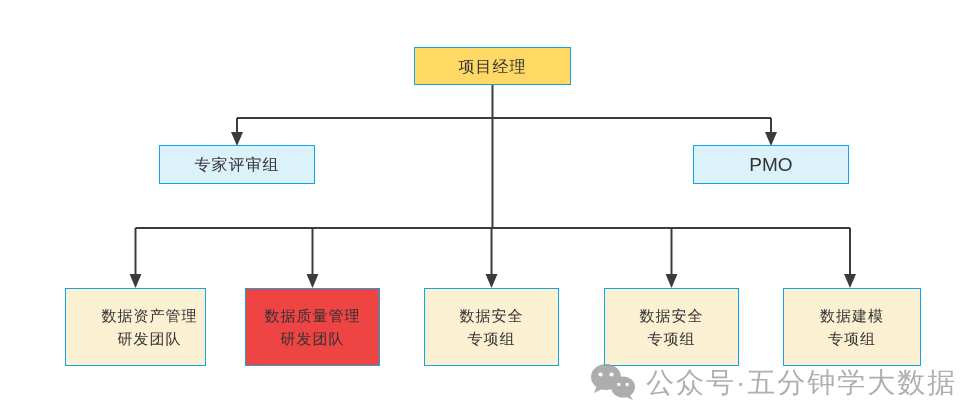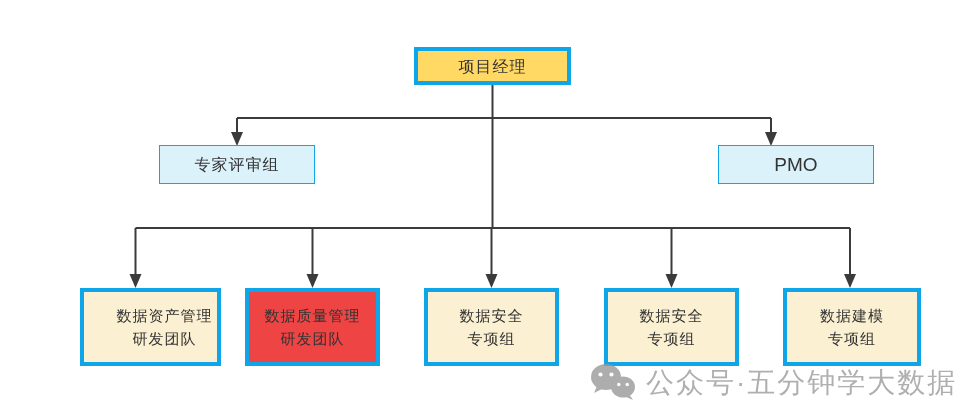--- a/index.html
+++ b/index.html
@@ -24,27 +24,27 @@
     box-sizing: border-box;
     display: flex;
     align-items: center;
     justify-content: center;
     text-align: center;
     color: #333333;
     font-size: 16px;
     letter-spacing: 1px;
     white-space: pre-line;
     line-height: 23px;
-    border: 4px solid #0ea5e9;
+    border: 1px solid #0ea5e9;
   }
   .node-pm      { left: 414px; top: 47px;  width: 157px; height: 38px; }
   .node-review  { left: 159px; top: 145px; width: 156px; height: 39px; border-width: 1px; }
-  .node-pmo     { left: 718px; top: 145px; width: 156px; height: 39px; border-width: 1px; font-size: 19px; letter-spacing: 0; }
+  .node-pmo     { left: 693px; top: 145px; width: 156px; height: 39px; border-width: 1px; font-size: 19px; letter-spacing: 0; }
   .node-b       { font-size: 15px; }
-  .node-asset    { left: 80px;  top: 288px; width: 141px; height: 78px; padding-left: 28px; }
+  .node-asset    { left: 65px;  top: 288px; width: 141px; height: 78px; padding-left: 28px; }
   .node-quality  { left: 245px; top: 288px; width: 135px; height: 78px; }
   .node-security { left: 424px; top: 288px; width: 135px; height: 78px; }
   .node-standard { left: 604px; top: 288px; width: 135px; height: 78px; }
   .node-modeling { left: 783px; top: 288px; width: 138px; height: 78px; text-align: center; }
   .watermark {
     position: absolute;
     left: 589px; top: 362px;
     display: flex;
     align-items: center;
     gap: 9px;

